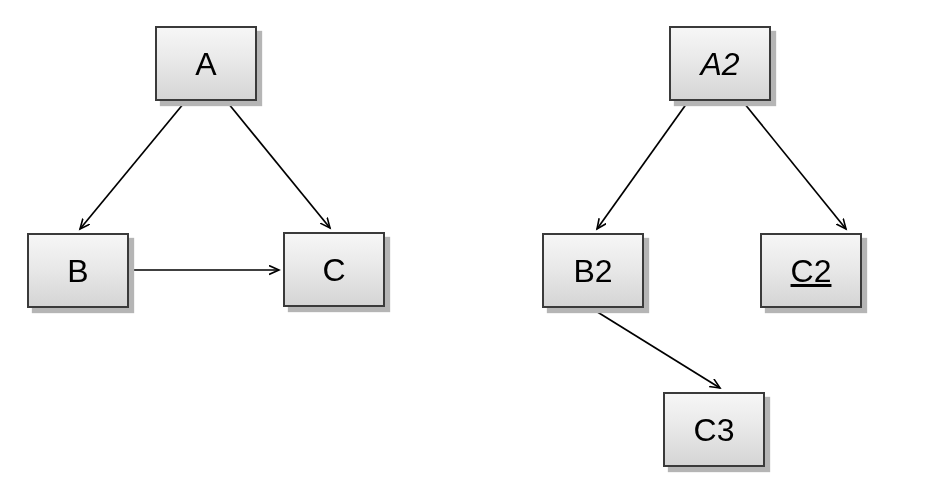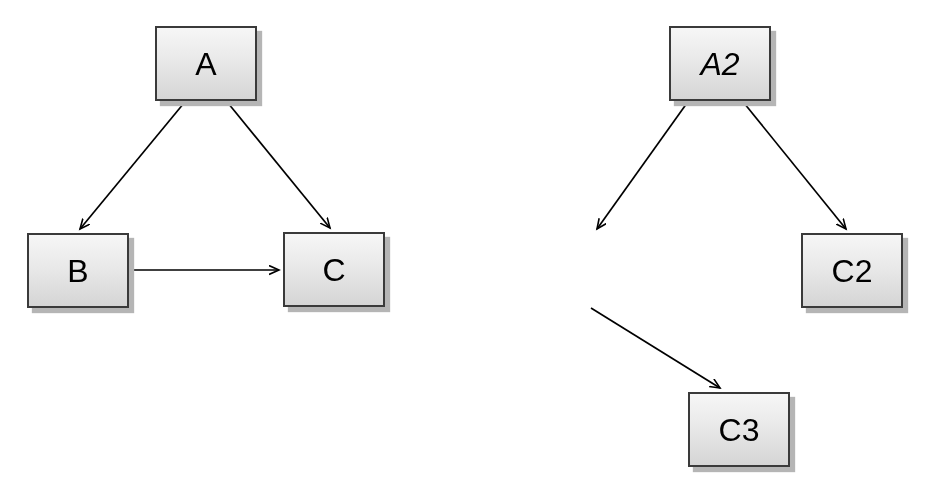--- a/index.html
+++ b/index.html
@@ -38,22 +38,22 @@
     color: #000000;
     line-height: 1;
     user-select: none;
   }
   
   .pos-a  { left: 155px; top: 26px;  }
   .pos-b  { left: 27px;  top: 233px; }
   .pos-c  { left: 283px; top: 232px; }
   .pos-a2 { left: 669px; top: 26px; font-style: italic;  }
   .pos-b2 { left: 542px; top: 233px; }
-  .pos-c2 { left: 801px; top: 233px; }
-  .pos-c3 { left: 688px; top: 392px; }
+  .pos-c2 { left: 760px; top: 233px; text-decoration: underline; }
+  .pos-c3 { left: 663px; top: 392px; }
   .edge {
     stroke: #000000;
     stroke-width: 1.7;
     fill: none;
   }
 </style>
 </head>
 <body>
 
 <div class="canvas">
@@ -80,20 +80,23 @@
   <div class="node pos-b">
     <span class="node-label">B</span>
   </div>
   <div class="node pos-c">
     <span class="node-label">C</span>
   </div>
 
   <div class="node pos-a2">
     <span class="node-label">A2</span>
   </div>
+  <div class="node pos-b2">
+    <span class="node-label">B2</span>
+  </div>
   <div class="node pos-c2">
     <span class="node-label">C2</span>
   </div>
   <div class="node pos-c3">
     <span class="node-label">C3</span>
   </div>
 
 </div>
 
 </body></html>

